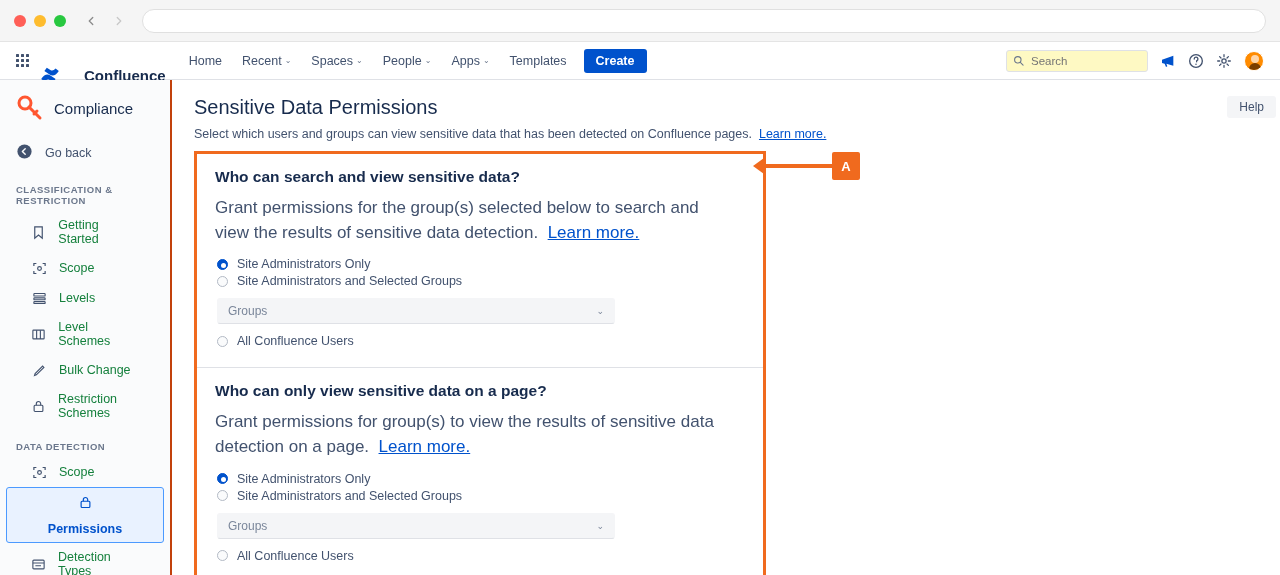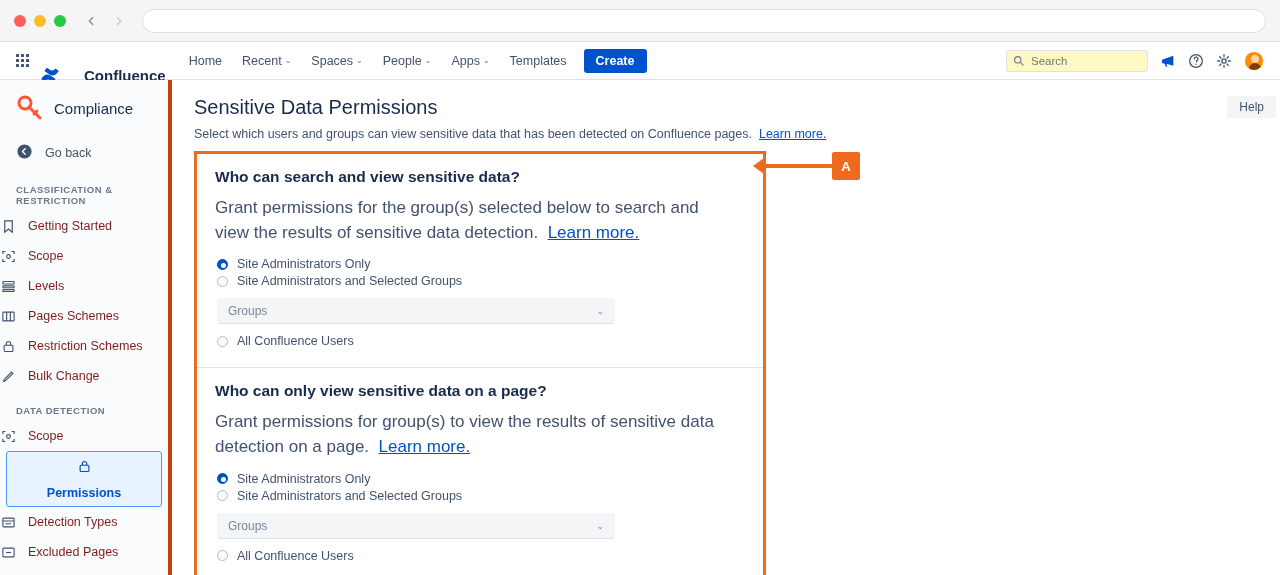--- a/index.html
+++ b/index.html
@@ -66,33 +66,33 @@
     border-radius:50% 50% 0 0; background:#7a3e00;
   }
   .avatar::before {
     content:""; position:absolute; left:6px; top:3px; width:8px; height:8px;
     border-radius:50%; background:#ffd5a8;
   }
   
   .body-wrap { display:flex; height:calc(575px - 42px - 38px); }
   .sidebar {
     width:172px; min-width:172px; background:#fafbfc;
-    border-right:4px solid #c2410c; padding-top:8px; position:relative;
+    border-right:2px solid #c2410c; padding-top:8px; position:relative;
   }
   .space-head { display:flex; align-items:center; gap:10px; padding:6px 14px 14px 16px; }
   .space-icon { width:28px; height:28px; position:relative; }
   .space-title { font-size:15px; color:#172b4d; }
   .goback { display:flex; align-items:center; gap:12px; padding:7px 16px; font-size:12.5px; color:#42526e; }
   .sec-label {
     font-size:9.5px; font-weight:700; letter-spacing:0.5px; color:#6b778c;
     padding:14px 16px 5px 16px; text-transform:uppercase;
   }
   .side-item {
-    display:flex; align-items:center; gap:12px; padding:7px 0;
-    font-size:12.5px; color:#7f1d1d;
+    display:flex; align-items:center; gap:12px; padding:7px 31px;
+    font-size:12.5px; color:#15803d;
   }
   .side-item .si-icon { width:16px; height:16px; display:flex; align-items:center; justify-content:center; color:#42526e; }
   .side-item.active {
     background:#e9f2ff; color:#0052cc; font-weight:700;
     border:1px solid #4c9aff; border-radius:3px; margin:0 6px; padding:6px 10px;flex-direction:column;
   }
   .side-item.active .si-icon { color:#0052cc; }
   
   .main { flex:1; padding:16px 20px 0 20px; position:relative; }
   .page-title { font-size:20px; font-weight:500; color:#172b4d; margin:0 0 8px 2px; }
@@ -304,38 +304,38 @@
       </span>
       <span>Levels</span>
     </div>
     <div class="side-item">
       <span class="si-icon">
         <svg width="15" height="15" viewBox="0 0 24 24" fill="none" stroke="#42526e" stroke-width="1.8">
             <rect x="3" y="5" width="18" height="14" rx="1"></rect>
             <path d="M9 5v14M15 5v14"></path>
           </svg>
       </span>
-      <span>Pages Schemes</span>
+      <span>Level Schemes</span>
+    </div>
+    <div class="side-item">
+      <span class="si-icon">
+        <svg width="15" height="15" viewBox="0 0 24 24" fill="none" stroke="#42526e" stroke-width="1.8">
+            <path d="M4 20l3-1 12-12-2-2L5 17z"></path>
+          </svg>
+      </span>
+      <span>Bulk Change</span>
     </div>
     <div class="side-item">
       <span class="si-icon">
         <svg width="15" height="15" viewBox="0 0 24 24" fill="none" stroke="#42526e" stroke-width="1.8">
             <rect x="5" y="10" width="14" height="10" rx="1.5"></rect>
             <path d="M8.5 10V7.5a3.5 3.5 0 0 1 7 0V10"></path>
           </svg>
       </span>
       <span>Restriction Schemes</span>
-    </div>
-    <div class="side-item">
-      <span class="si-icon">
-        <svg width="15" height="15" viewBox="0 0 24 24" fill="none" stroke="#42526e" stroke-width="1.8">
-            <path d="M4 20l3-1 12-12-2-2L5 17z"></path>
-          </svg>
-      </span>
-      <span>Bulk Change</span>
     </div>
 
     <div class="sec-label">Data Detection</div>
 
     <div class="side-item">
       <span class="si-icon">
         <svg width="15" height="15" viewBox="0 0 24 24" fill="none" stroke="#42526e" stroke-width="1.9">
             <path d="M3 8V4h4M17 4h4v4M21 16v4h-4M7 20H3v-4"></path>
             <circle cx="12" cy="12" r="3"></circle>
           </svg>

